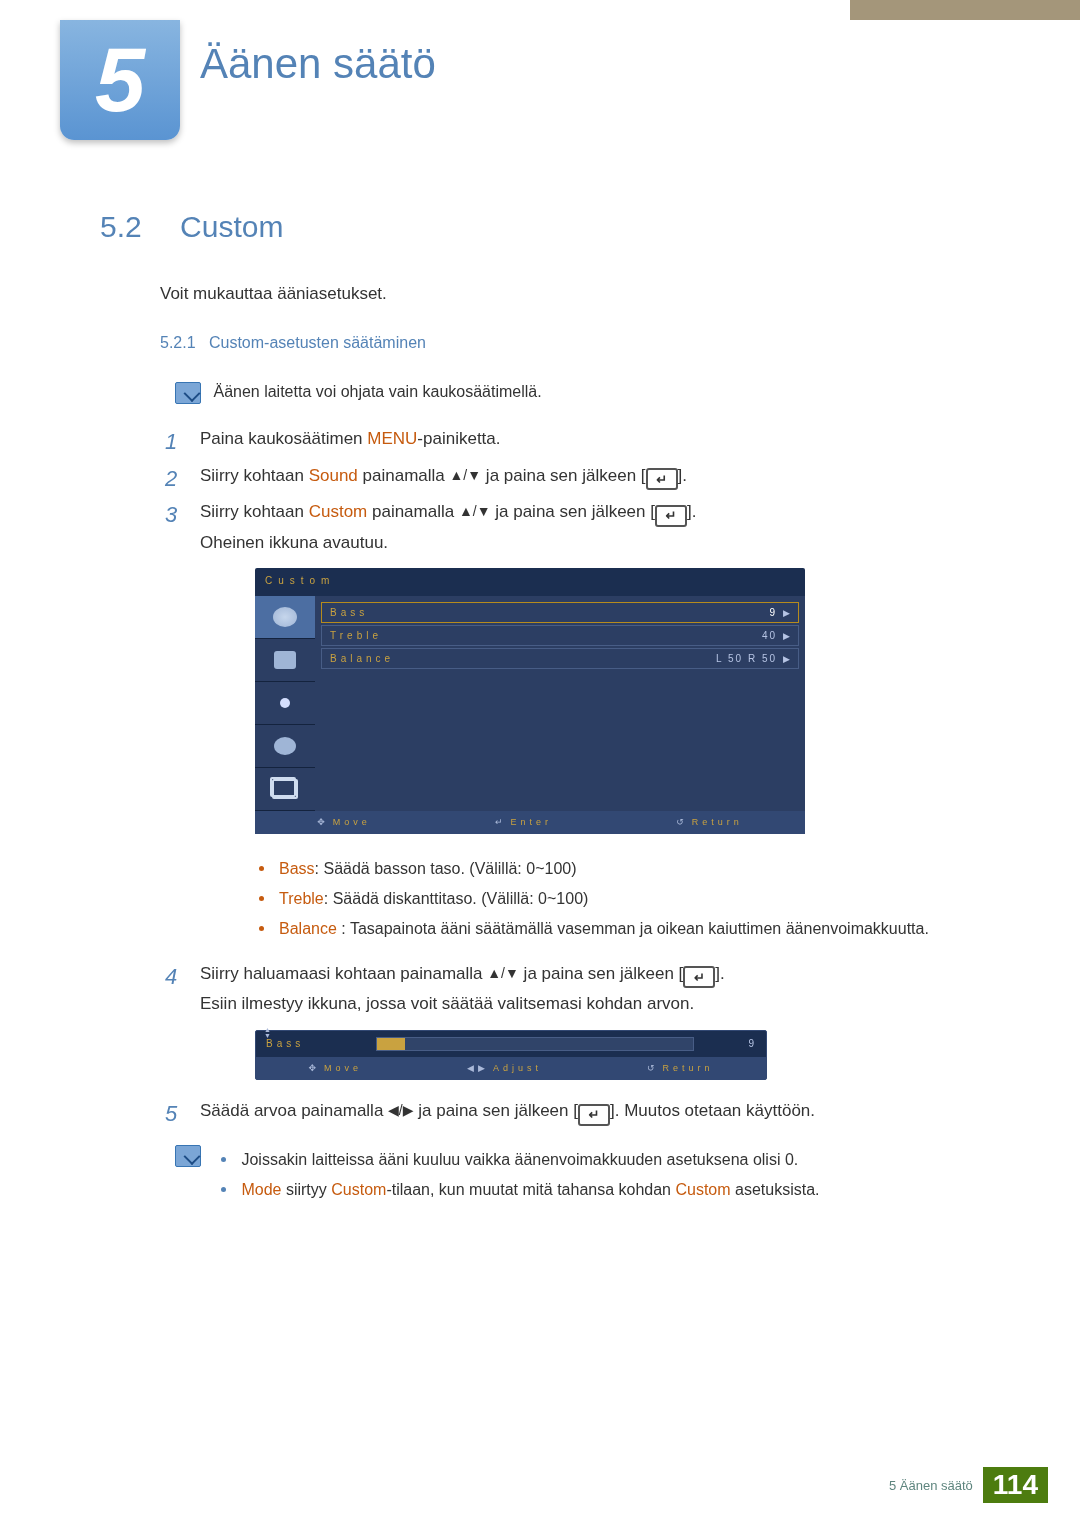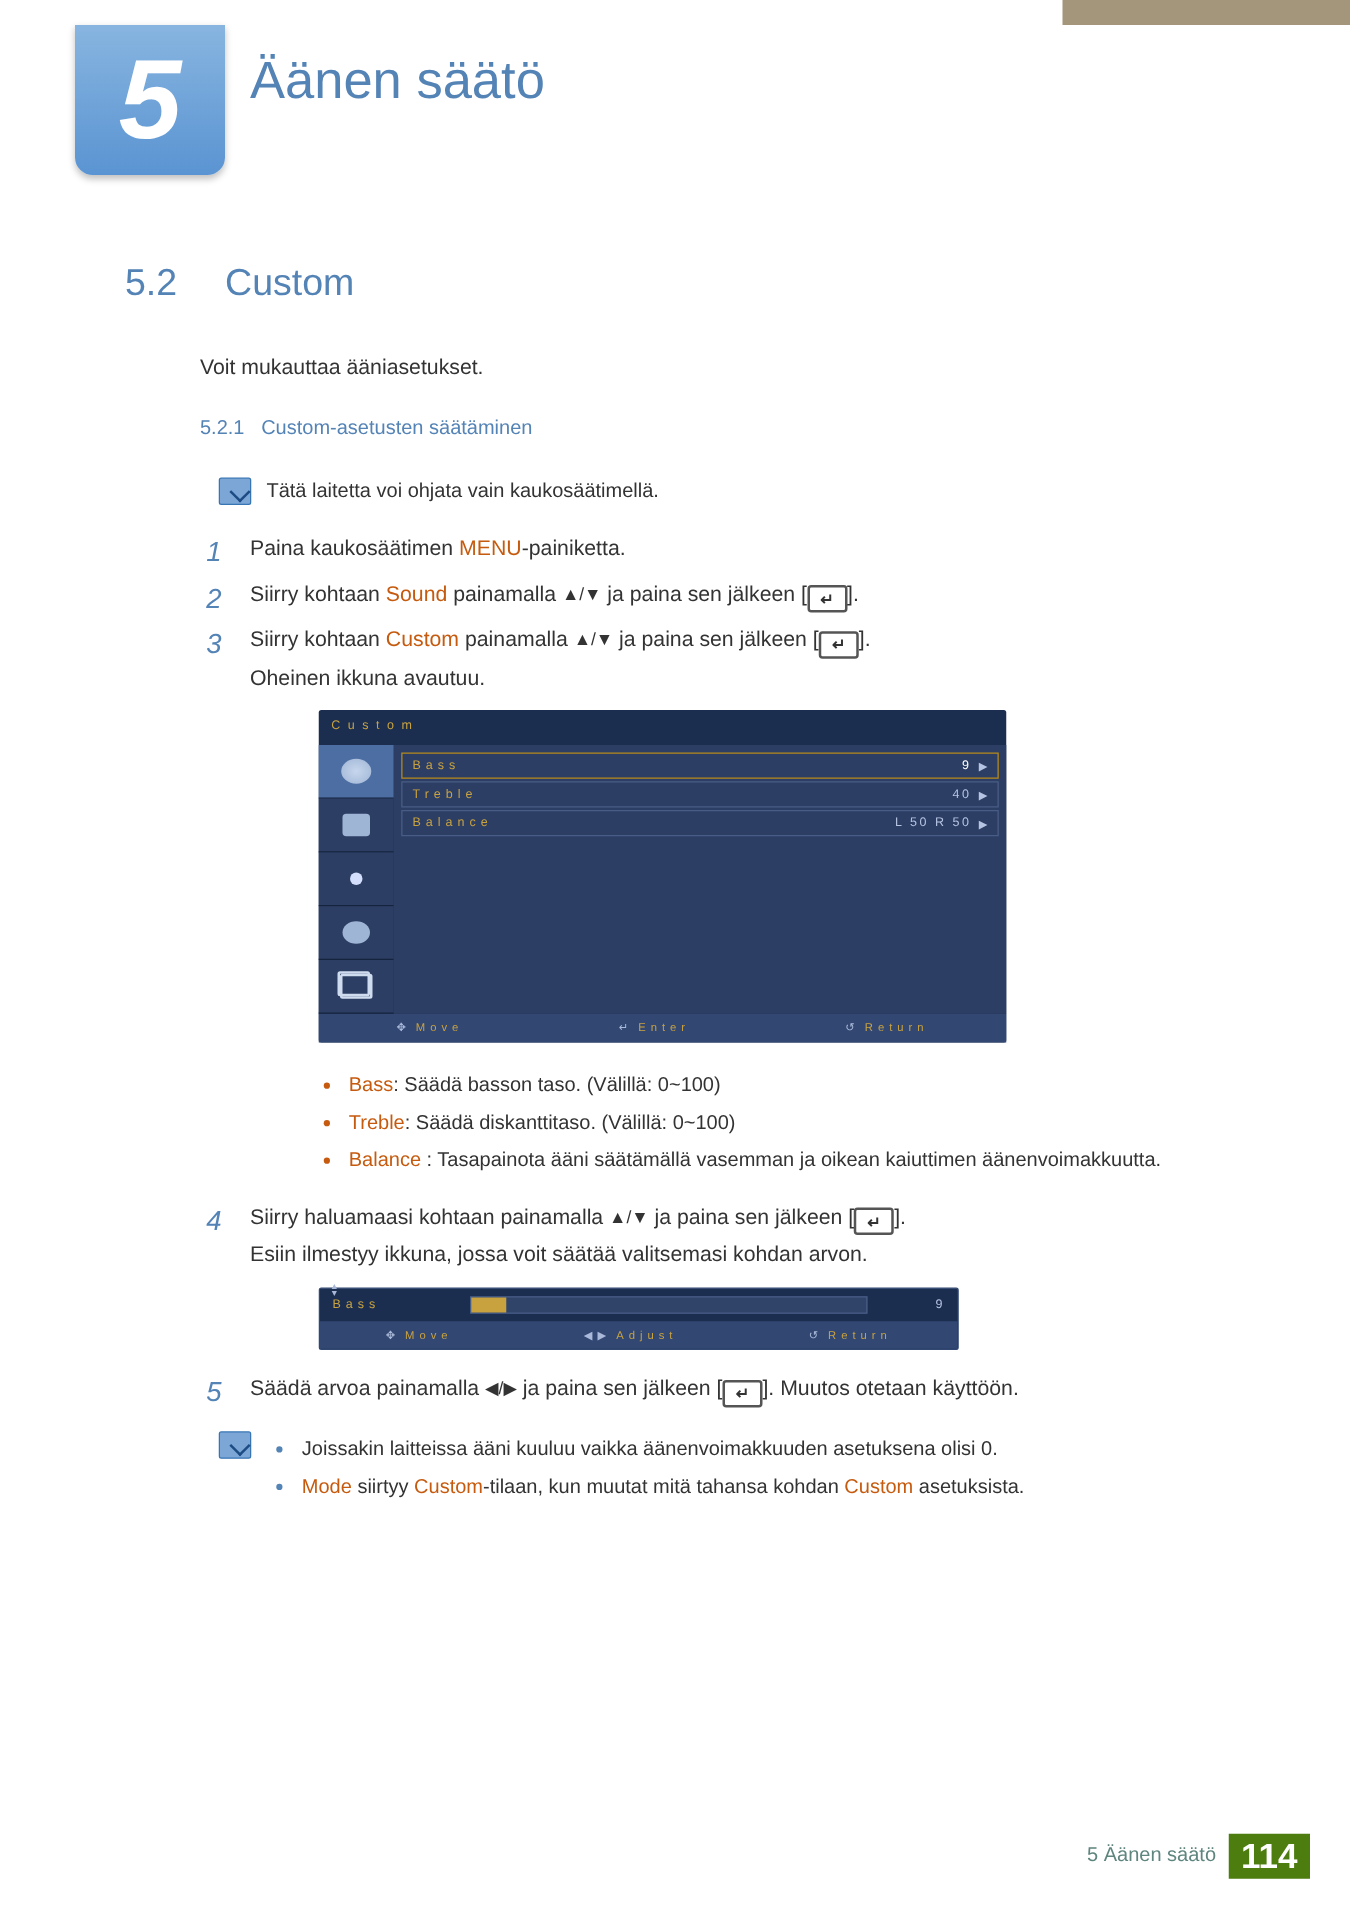--- a/index.html
+++ b/index.html
@@ -258,21 +258,21 @@
   }
   .osd2-foot span { display:inline-flex; gap:4px; letter-spacing:4px;}
 
   .footer {
     position: absolute;
     bottom: 24px; right: 32px;
     display: flex; align-items: center;
   }
   .footer-text {
     color: #5e857e;
-    font-size: 16px;
+    font-size: 13px;
     margin-right: 10px;
   }
   .footer-badge {
     background: #4d7c0f;
     color: #fff;
     font-size: 28px;
     font-weight: 700;
     padding: 2px 10px;
   }
 </style>
@@ -296,21 +296,21 @@
   <p class="intro">Voit mukauttaa ääniasetukset.</p>
 
   <h3 class="subsect">
     <span>5.2.1</span>
     &nbsp;
     <span>Custom-asetusten säätäminen</span>
   </h3>
 
   <div class="note-line">
     <span class="note-icon"></span>
-    <span>Tätä laitetta voi ohjata vain kaukosäätimellä.</span>
+    <span>Äänen laitetta voi ohjata vain kaukosäätimellä.</span>
   </div>
 
   <ol class="steps">
     <li>
       <span>Paina kaukosäätimen </span><span class="kw">MENU</span><span>-painiketta.</span>
     </li>
     <li>
       <span>Siirry kohtaan </span><span class="kw">Sound</span><span> painamalla </span><span class="arrow-tri">▲/▼</span><span> ja paina sen jälkeen [</span><span class="enter-icon">↵</span><span>].</span>
     </li>
     <li>

